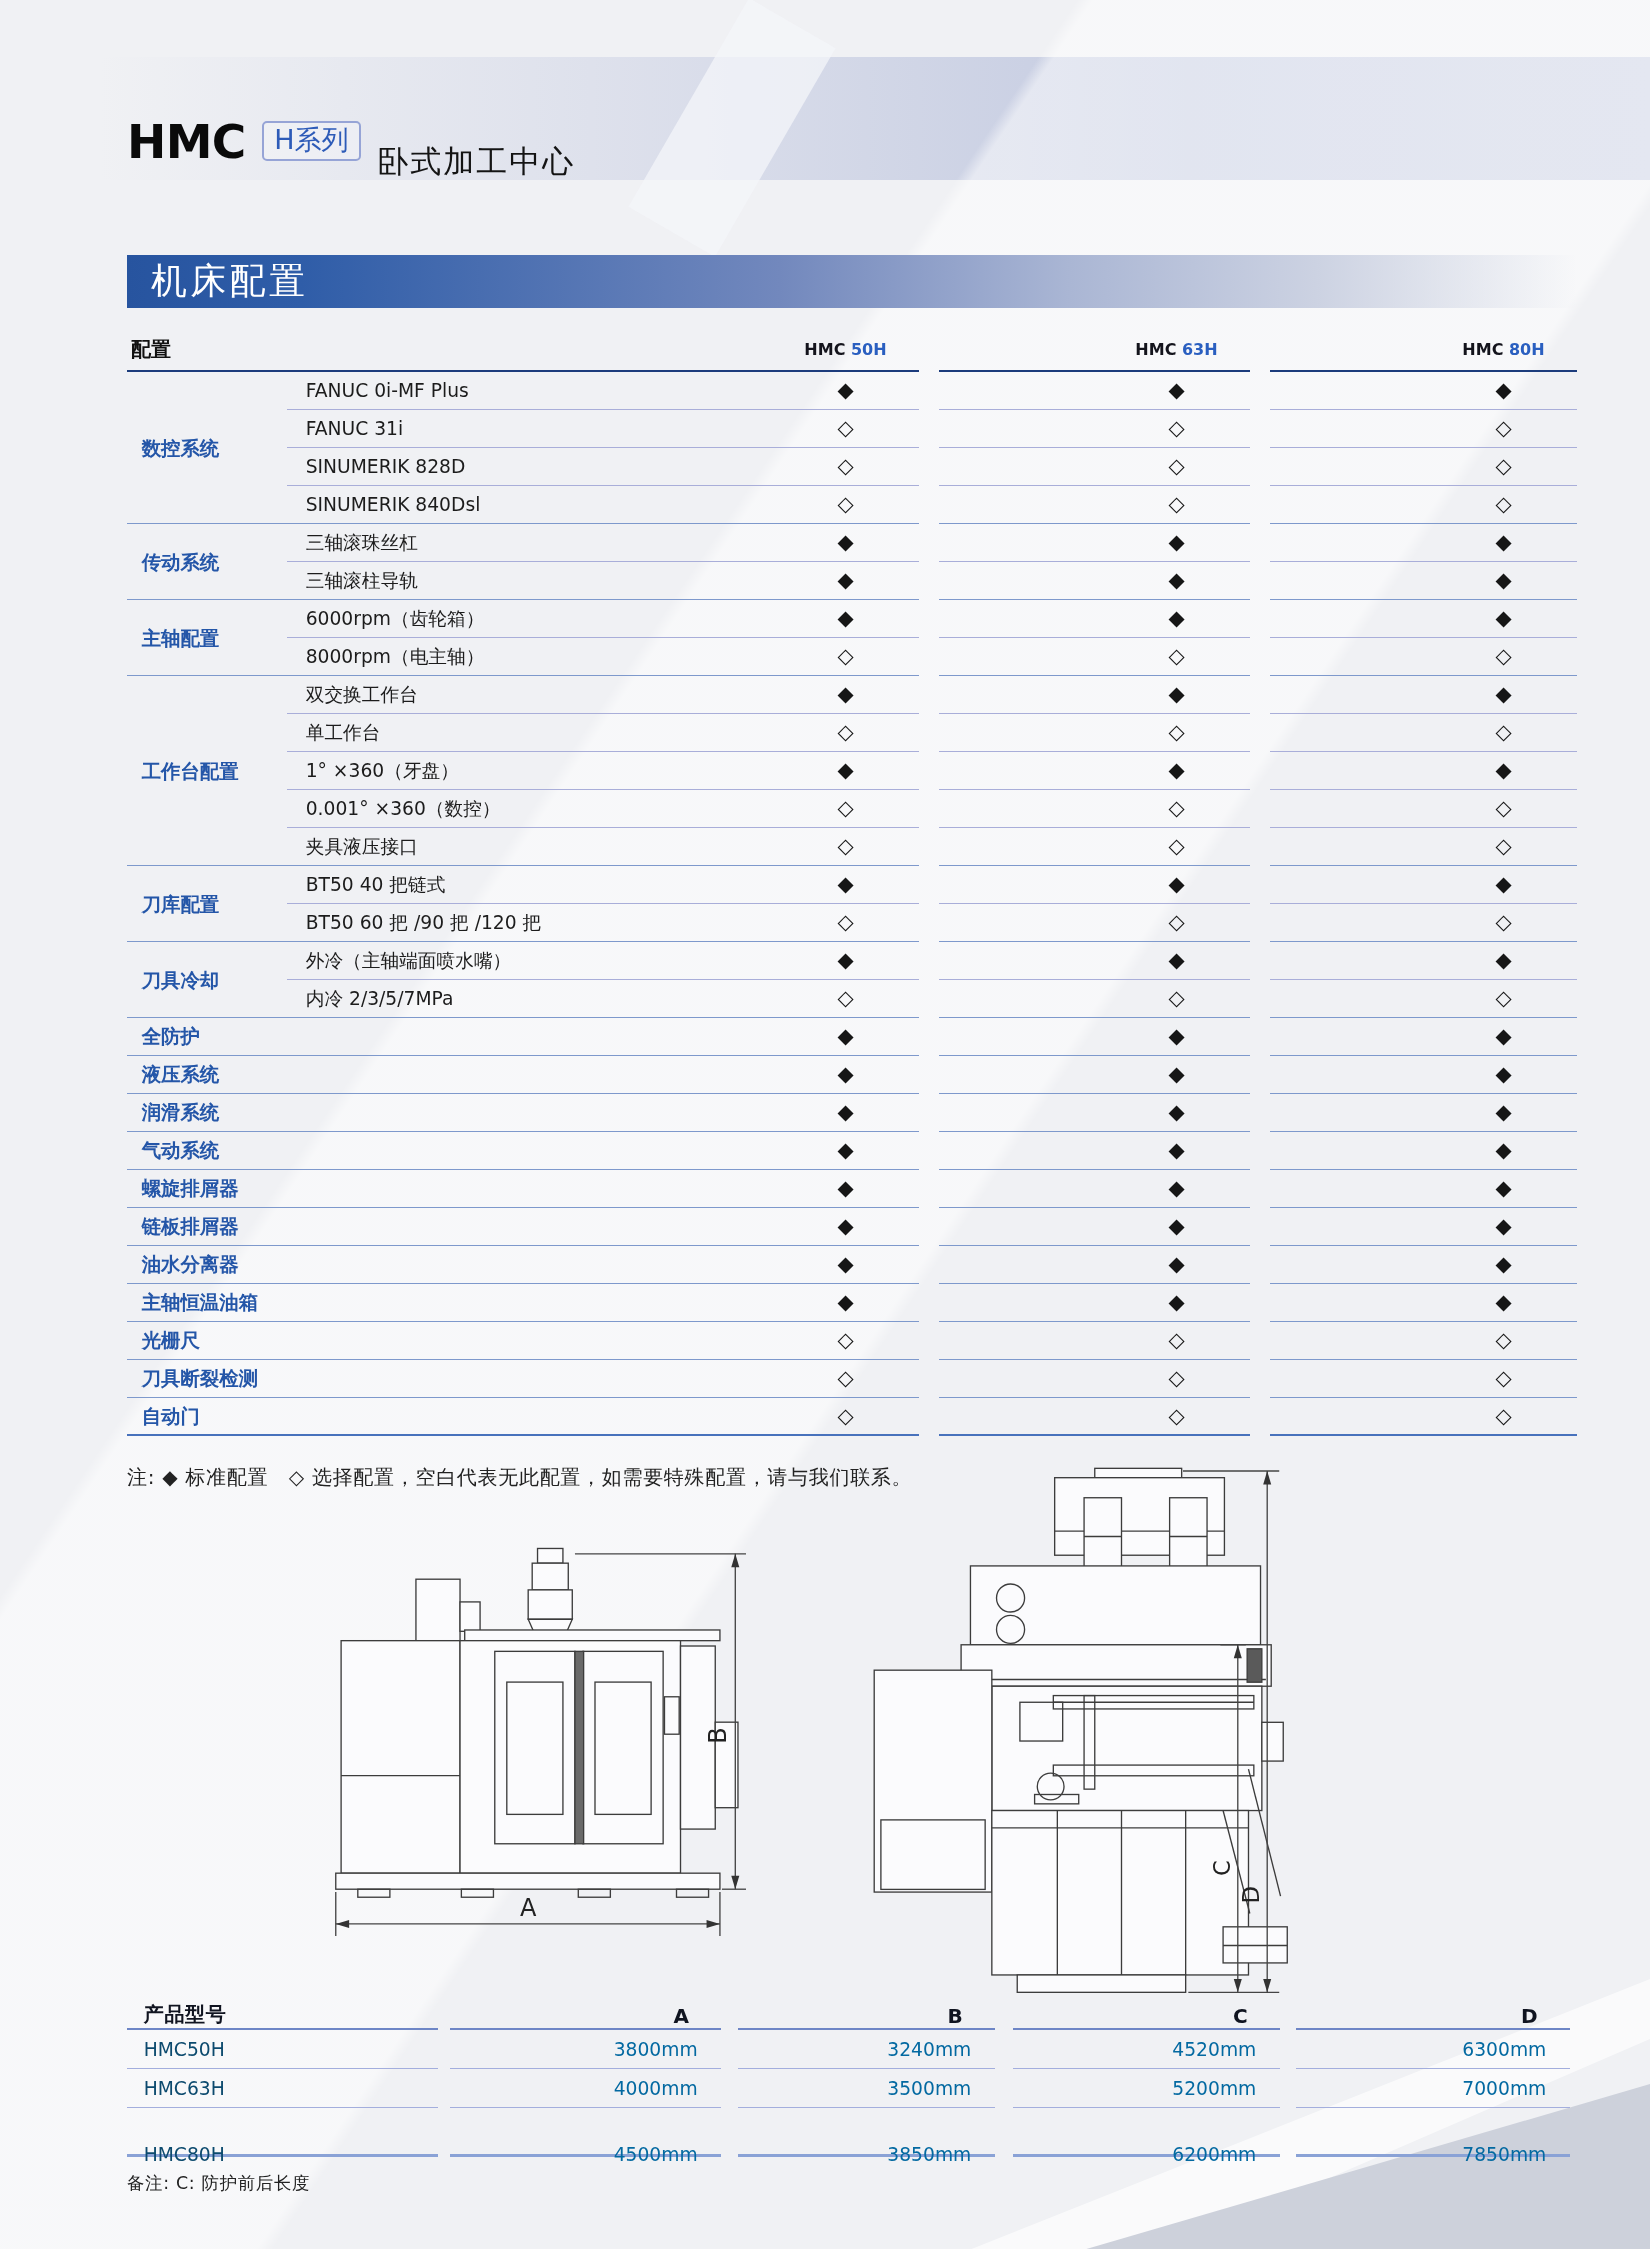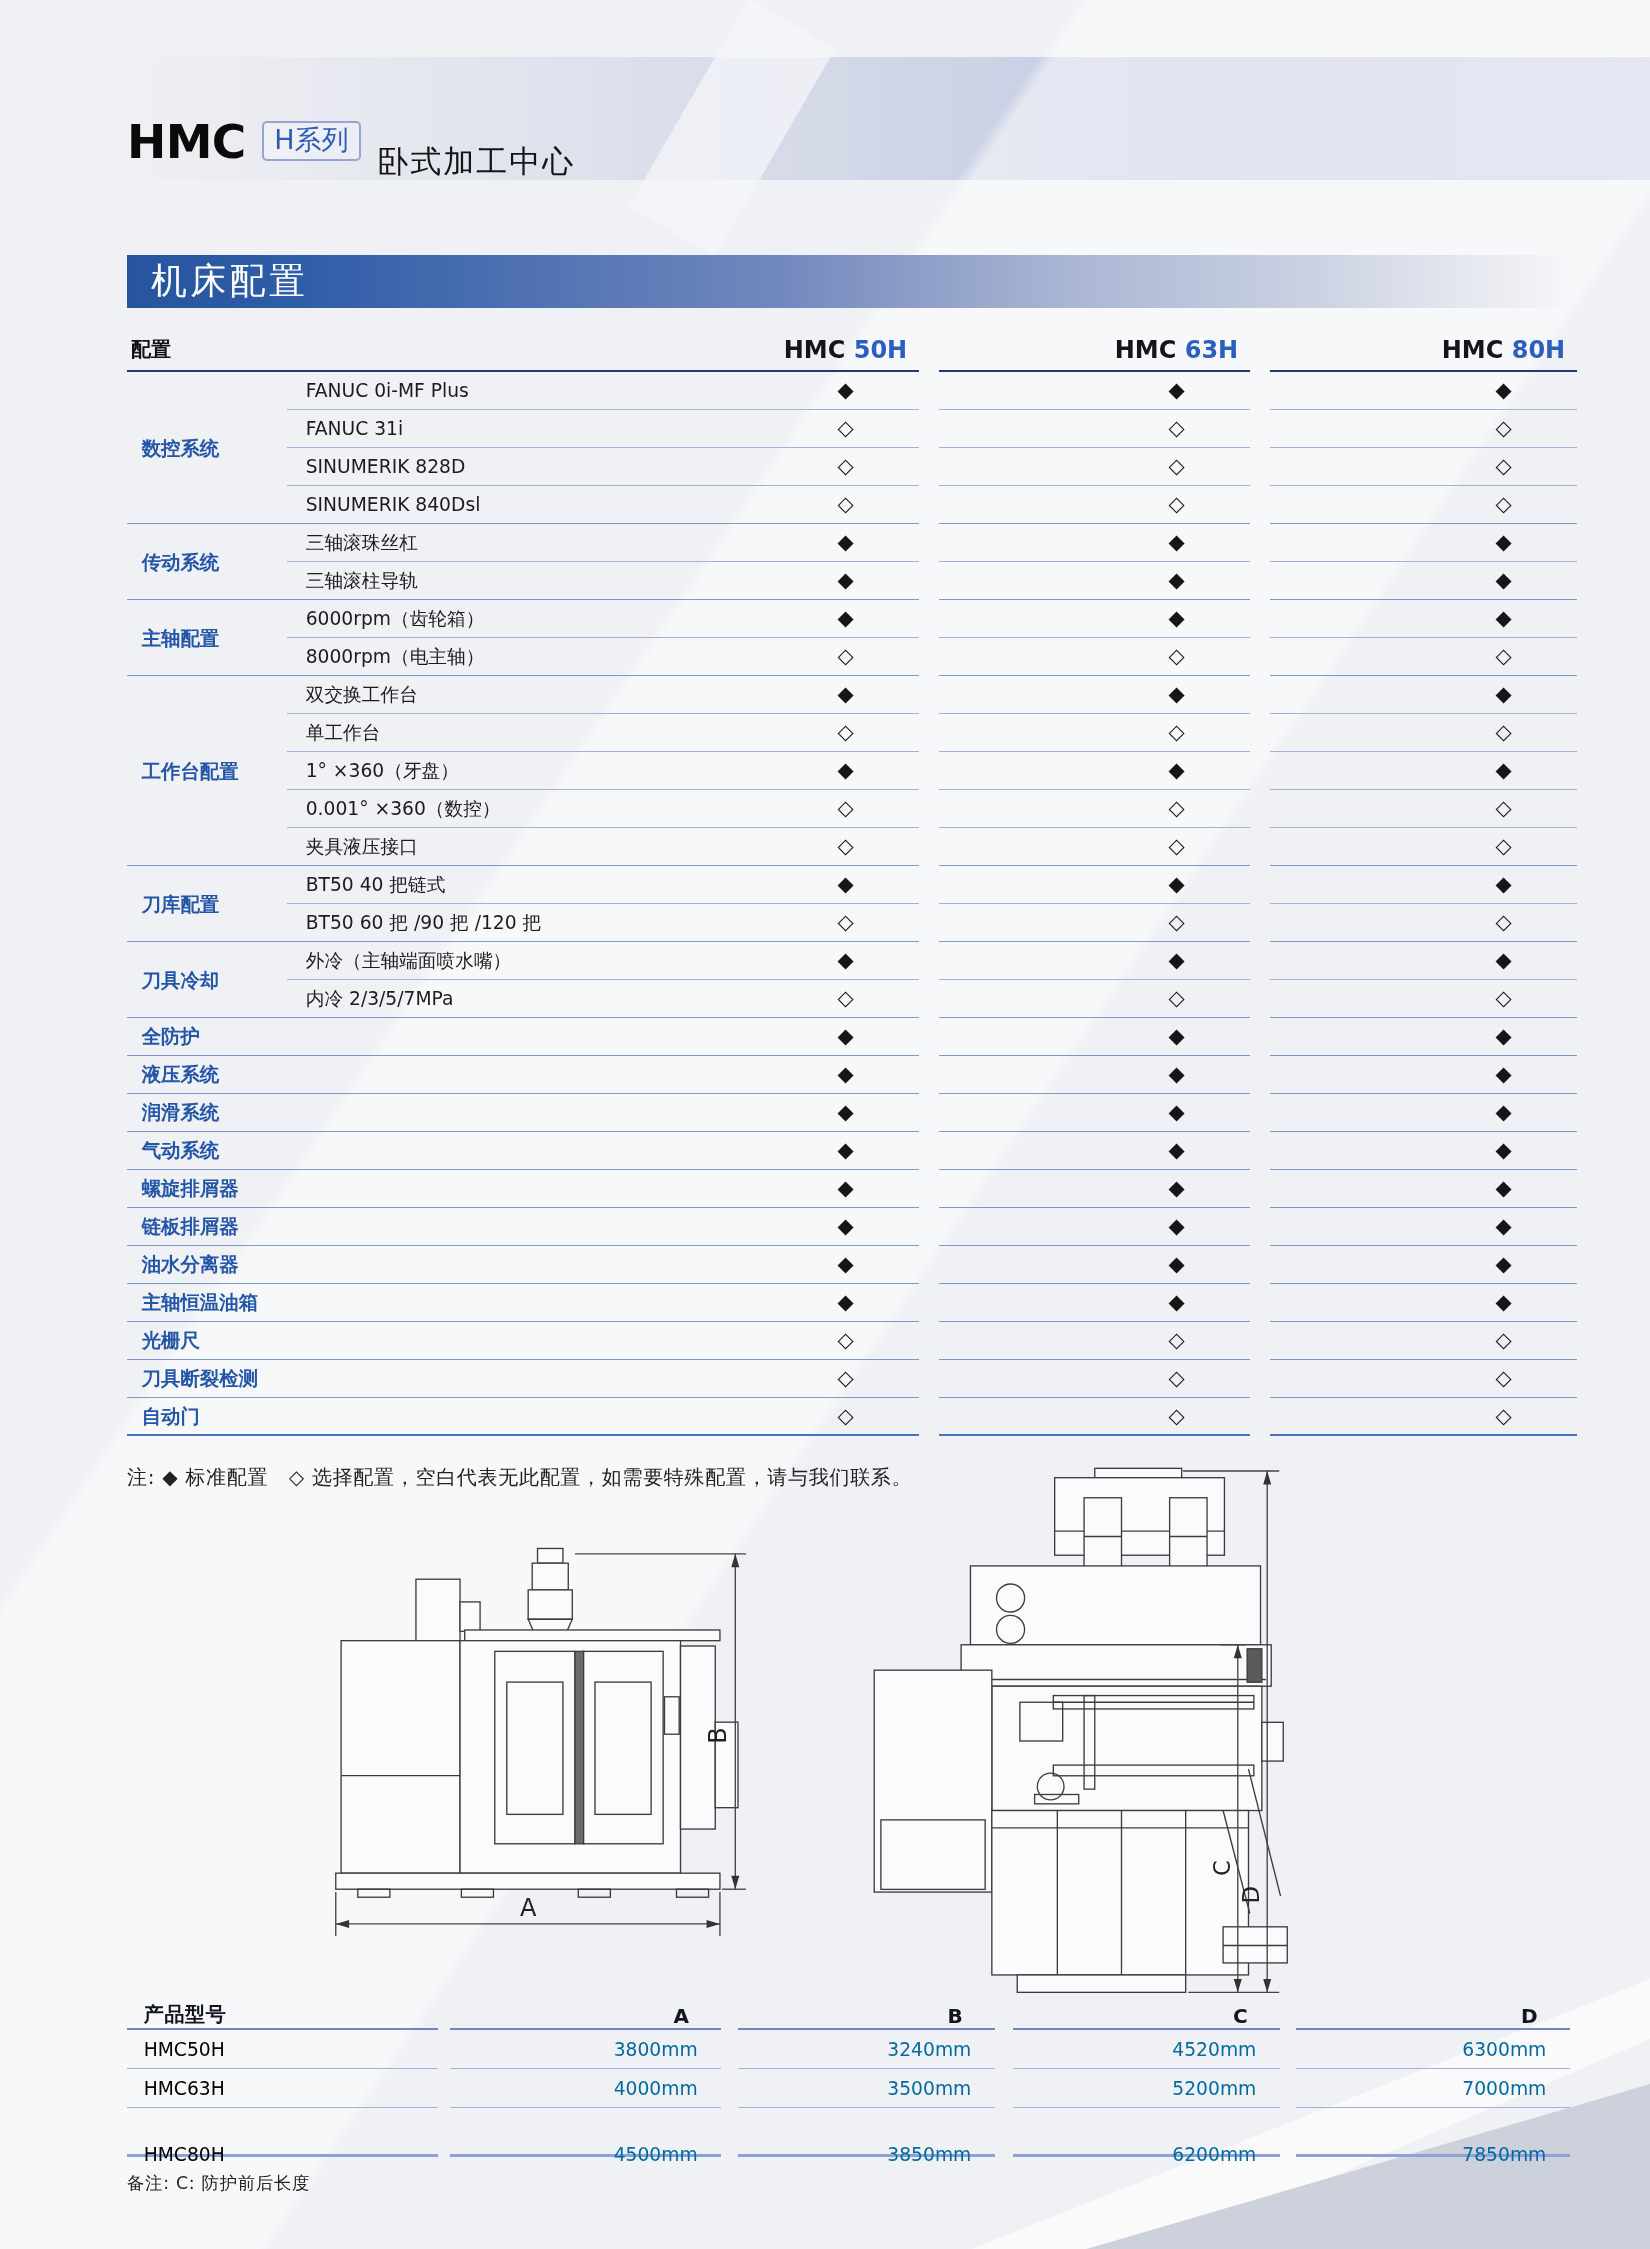--- a/index.html
+++ b/index.html
@@ -35,21 +35,21 @@
   .c-sp{width:160px;display:flex;align-items:center;box-sizing:border-box;border-bottom:1.3px solid transparent;}
   .c-ia{width:632px;display:flex;align-items:center;justify-content:space-between;box-sizing:border-box;border-bottom:1.3px solid transparent;}
   .c-sb{width:311px;display:flex;align-items:center;justify-content:flex-end;box-sizing:border-box;border-bottom:1.3px solid transparent;}
   .c-sc{width:307px;display:flex;align-items:center;justify-content:flex-end;box-sizing:border-box;border-bottom:1.3px solid transparent;}
   .c-gap{width:20px;}
   .hd-b{border-bottom:2px solid #1c3c7c;}
   .b-int{border-bottom-color:#a9aed9;}
   .b-grp{border-bottom-color:#7e99cc;}
   .b-end{border-bottom-color:#4872bc;border-bottom-width:2.7px;}
   .cfg-corner{font-size:20px;font-weight:bold;color:#111;padding-left:4px;}
-  .hmodel{width:147px;text-align:center;font-size:24px;font-weight:bold;color:#14141c;white-space:nowrap;}
+  .hmodel{width:147px;text-align:center;font-size:16px;font-weight:bold;color:#14141c;white-space:nowrap;}
   .hmodel .code{color:#2a5fc0;}
   .cfg-group{position:relative;}
   .grp-label{position:absolute;left:14.7px;top:50%;transform:translateY(-50%);
              font-weight:bold;font-size:19.4px;color:#2456a8;white-space:nowrap;z-index:2;}
   .single-label{font-weight:bold;font-size:19.4px;color:#2456a8;padding-left:14.7px;white-space:nowrap;}
   .item-name{font-size:18.7px;color:#1c1c1c;padding-left:18.7px;white-space:nowrap;}
   .val{width:147px;text-align:center;font-size:21px;color:#161616;line-height:1;}
 
   .legend-note{position:absolute;left:127px;top:1464px;font-size:20px;color:#222;letter-spacing:0.7px;text-align:center;}
 
@@ -62,21 +62,21 @@
   .dt-h{height:41px;align-items:flex-end;}
   .dc0{width:311px;display:flex;align-items:center;box-sizing:border-box;border-bottom:1.3px solid transparent;}
   .dc{display:flex;align-items:center;justify-content:flex-end;box-sizing:border-box;border-bottom:1.3px solid transparent;}
   .dc1{width:271px;} .dc2{width:257px;} .dc3{width:267px;} .dc4{width:274px;}
   .dg0{width:12px;} .dg1{width:16.7px;} .dg2{width:18px;} .dg3{width:16px;}
   .dh-b{border-bottom:2px solid #6e86c6;}
   .d-int{border-bottom-color:#a3aedd;}
   .d-end{border-bottom-color:#8aa2d6;border-bottom-width:3.3px;margin-top:46px;}
   .dt-modelh{font-size:20px;font-weight:bold;color:#101420;padding-left:16.7px;letter-spacing:0.7px;}
   .dt-dimh{font-size:20px;font-weight:bold;color:#101420;padding-right:32px;}
-  .dt-model{font-size:18.7px;color:#000000;padding-left:16.7px;}
+  .dt-model{font-size:18.7px;color:#0c4a6e;padding-left:16.7px;}
   .dt-val{font-size:18.7px;color:#0369a1;padding-right:23.4px;}
 
   .footnote{position:absolute;left:127px;top:2171px;font-size:17.4px;color:#222;letter-spacing:0.7px;}
 </style>
 </head>
 <body>
 
 <div class="page">
 
   <div class="decor" id="band"></div>

